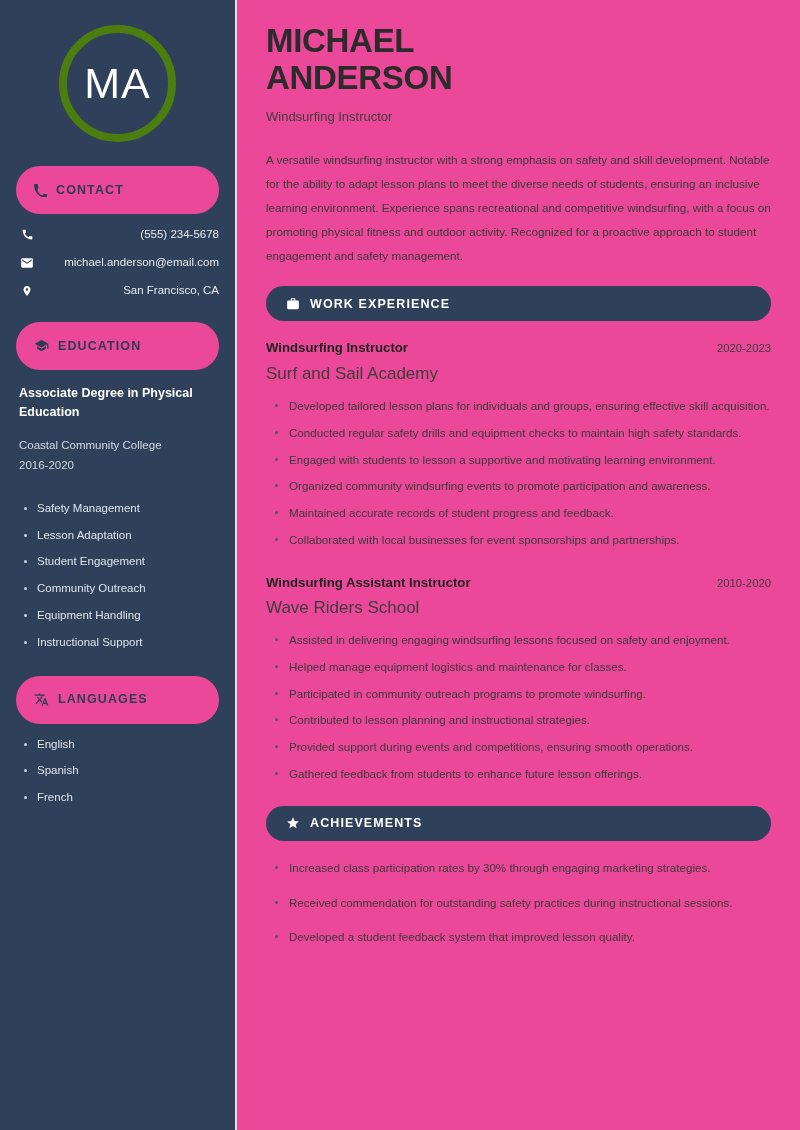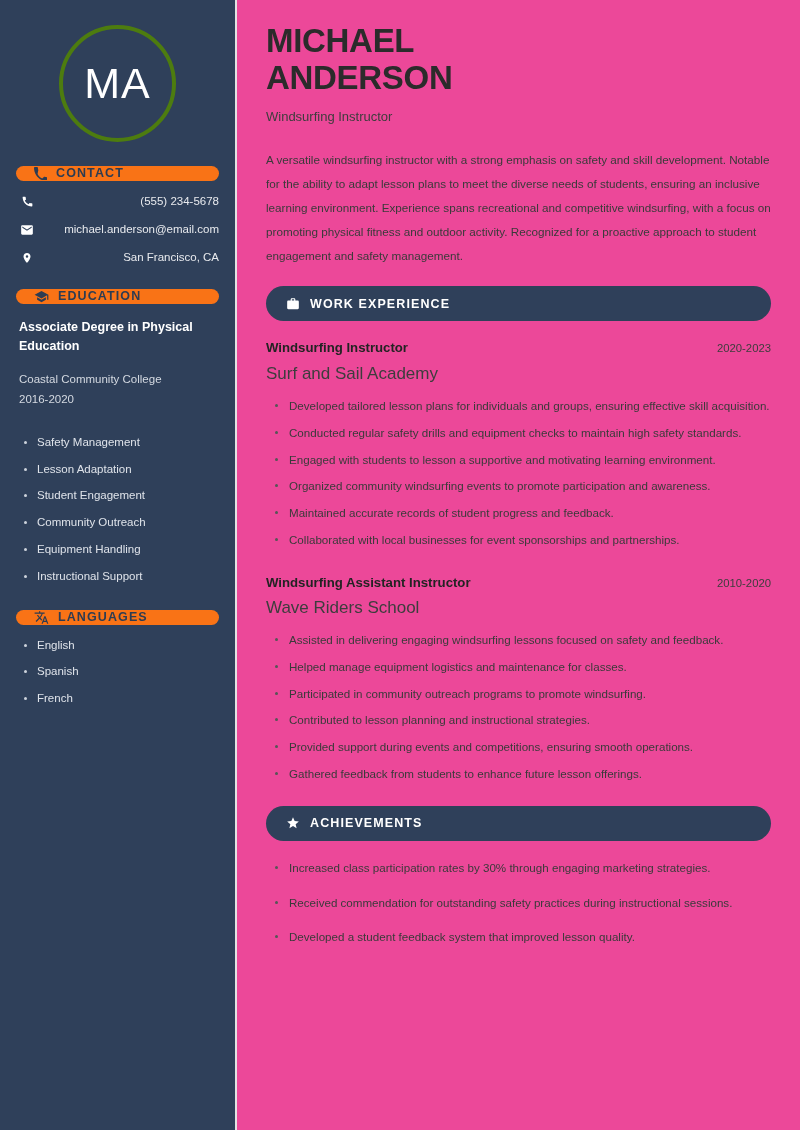--- a/index.html
+++ b/index.html
@@ -36,38 +36,38 @@
     display: flex;
     justify-content: center;
     align-items: center;
     margin-top: 25px;
     margin-bottom: 24px;
   }
   .avatar {
     width: 117px;
     height: 117px;
     border-radius: 50%;
-    border: 4px solid #4d7c0f;
+    border: 8px solid #4d7c0f;
     display: flex;
     align-items: center;
     justify-content: center;
   }
   .avatar-initials {
     color: #ffffff;
     font-size: 43px;
     font-weight: 400;
     letter-spacing: 1px;
     line-height: 1;
   }
 
   
   .pill {
-    background: #f97316;
+    background: #ec4899;
     border-radius: 30px;
-    height: 15px;
+    height: 48px;
     display: flex;
     align-items: center;
     gap: 9px;
     padding: 0 18px;
     margin-bottom: 14px;
   }
   .pill .pill-label {
     color: #2d3c52;
     font-size: 12.5px;
     font-weight: bold;
@@ -352,21 +352,21 @@
 
     <div class="job-gap"></div>
 
     <div class="job">
       <div class="job-head">
         <div class="job-role">Windsurfing Assistant Instructor</div>
         <div class="job-dates">2010-2020</div>
       </div>
       <div class="job-company">Wave Riders School</div>
       <ul class="bullets">
-        <li>Assisted in delivering engaging windsurfing lessons focused on safety and feedback.</li>
+        <li>Assisted in delivering engaging windsurfing lessons focused on safety and enjoyment.</li>
         <li>Helped manage equipment logistics and maintenance for classes.</li>
         <li>Participated in community outreach programs to promote windsurfing.</li>
         <li>Contributed to lesson planning and instructional strategies.</li>
         <li>Provided support during events and competitions, ensuring smooth operations.</li>
         <li>Gathered feedback from students to enhance future lesson offerings.</li>
       </ul>
     </div>
 
     <div class="ach-gap"></div>
 

